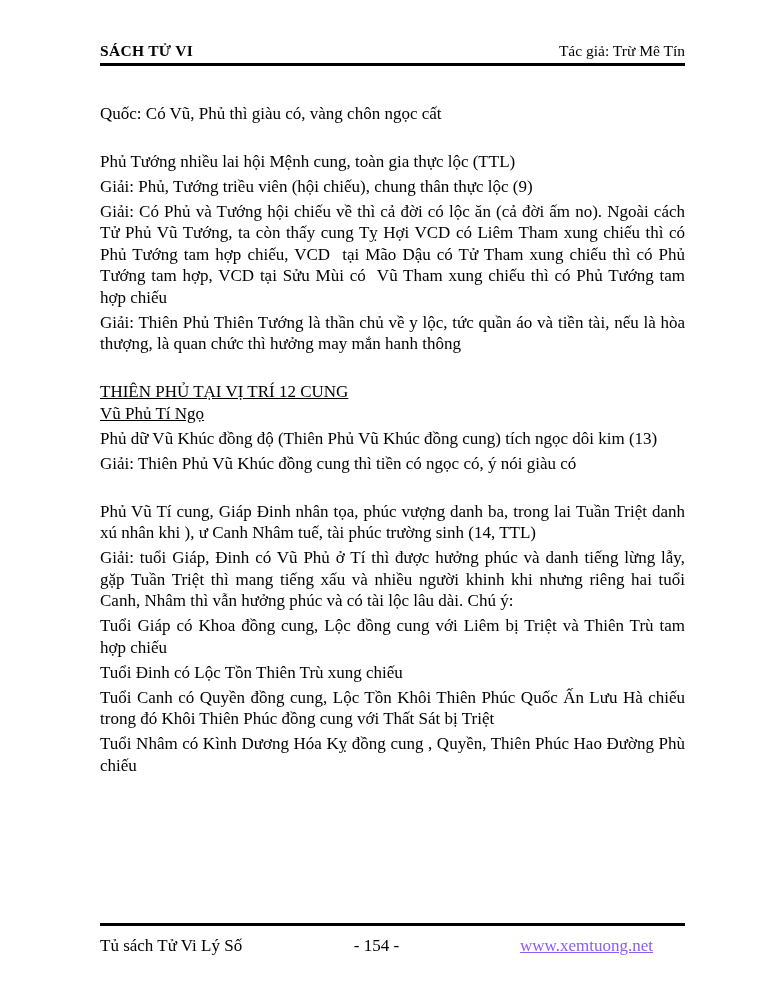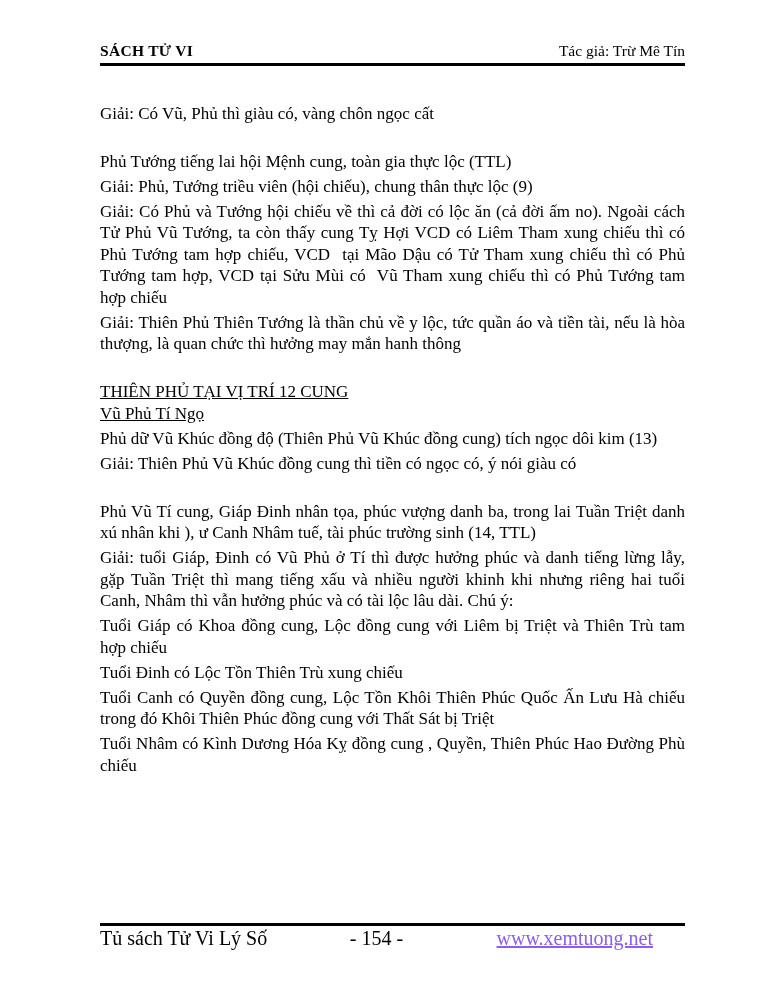--- a/index.html
+++ b/index.html
@@ -41,44 +41,44 @@
   }
   .content p.gap { margin-top: 26px; }
   .content p.u { text-decoration: underline; }
   .content p.heading { margin-bottom: 1px; }
   .footer {
     position: absolute;
     left: 100px;
     right: 80px;
     top: 923px;
     border-top: 3px solid #000000;
-    padding-top: 3px;
+    padding-top: 11px;
     display: flex;
     align-items: baseline;
-    font-size: 20px;
+    font-size: 17px;
     line-height: 18px;
   }
   .footer .f-left { flex: 1; text-align: left; }
   .footer .f-center { flex: 0 0 auto; text-align: center; }
   .footer .f-right { flex: 1; text-align: right; padding-right: 32px; }
   .footer a { color: #8b5cf6; text-decoration: underline; cursor: pointer; }
 </style>
 </head>
 <body>
 
 <div class="page">
 
   <div class="header">
     <span class="book">SÁCH TỬ VI</span>
     <span class="author">Tác giả: Trừ Mê Tín</span>
   </div>
 
   <div class="content">
-    <p>Giải: Có Vũ, Phủ thì giàu có, vàng chôn ngọc cất</p>
-    <p class="gap">Phủ Tướng tiếng lai hội Mệnh cung, toàn gia thực lộc (TTL)</p>
+    <p>Quốc: Có Vũ, Phủ thì giàu có, vàng chôn ngọc cất</p>
+    <p class="gap">Phủ Tướng nhiều lai hội Mệnh cung, toàn gia thực lộc (TTL)</p>
     <p>Giải: Phủ, Tướng triều viên (hội chiếu), chung thân thực lộc (9)</p>
     <p>Giải: Có Phủ và Tướng hội chiếu về thì cả đời có lộc ăn (cả đời ấm no). Ngoài cách Tử Phủ Vũ Tướng, ta còn thấy cung Tỵ Hợi VCD có Liêm Tham xung chiếu thì có  Phủ Tướng tam hợp chiếu, VCD  tại Mão Dậu có Tử Tham xung chiếu thì có Phủ Tướng tam hợp, VCD tại Sửu Mùi có  Vũ Tham xung chiếu thì có Phủ Tướng tam hợp chiếu</p>
     <p>Giải: Thiên Phủ Thiên Tướng là thần chủ về y lộc, tức quần áo và tiền tài, nếu là hòa thượng, là quan chức thì hưởng may mắn hanh thông</p>
     <p class="gap u heading">THIÊN PHỦ TẠI VỊ TRÍ 12 CUNG</p>
     <p class="u">Vũ Phủ Tí Ngọ</p>
     <p>Phủ dữ Vũ Khúc đồng độ (Thiên Phủ Vũ Khúc đồng cung) tích ngọc dôi kim (13)</p>
     <p>Giải: Thiên Phủ Vũ Khúc đồng cung thì tiền có ngọc có, ý nói giàu có</p>
     <p class="gap">Phủ Vũ Tí cung, Giáp Đinh nhân tọa, phúc vượng danh ba, trong lai Tuần Triệt danh xú nhân khi ), ư Canh Nhâm tuế, tài phúc trường sinh (14, TTL)</p>
     <p>Giải: tuổi Giáp, Đinh có Vũ Phủ ở Tí thì được hưởng phúc và danh tiếng lừng lẫy, gặp Tuần Triệt thì mang tiếng xấu và nhiều người khinh khi nhưng riêng hai tuổi Canh, Nhâm thì vẫn hưởng phúc và có tài lộc lâu dài. Chú ý:</p>
     <p>Tuổi Giáp có Khoa đồng cung, Lộc đồng cung với Liêm bị Triệt và Thiên Trù tam hợp chiếu</p>

